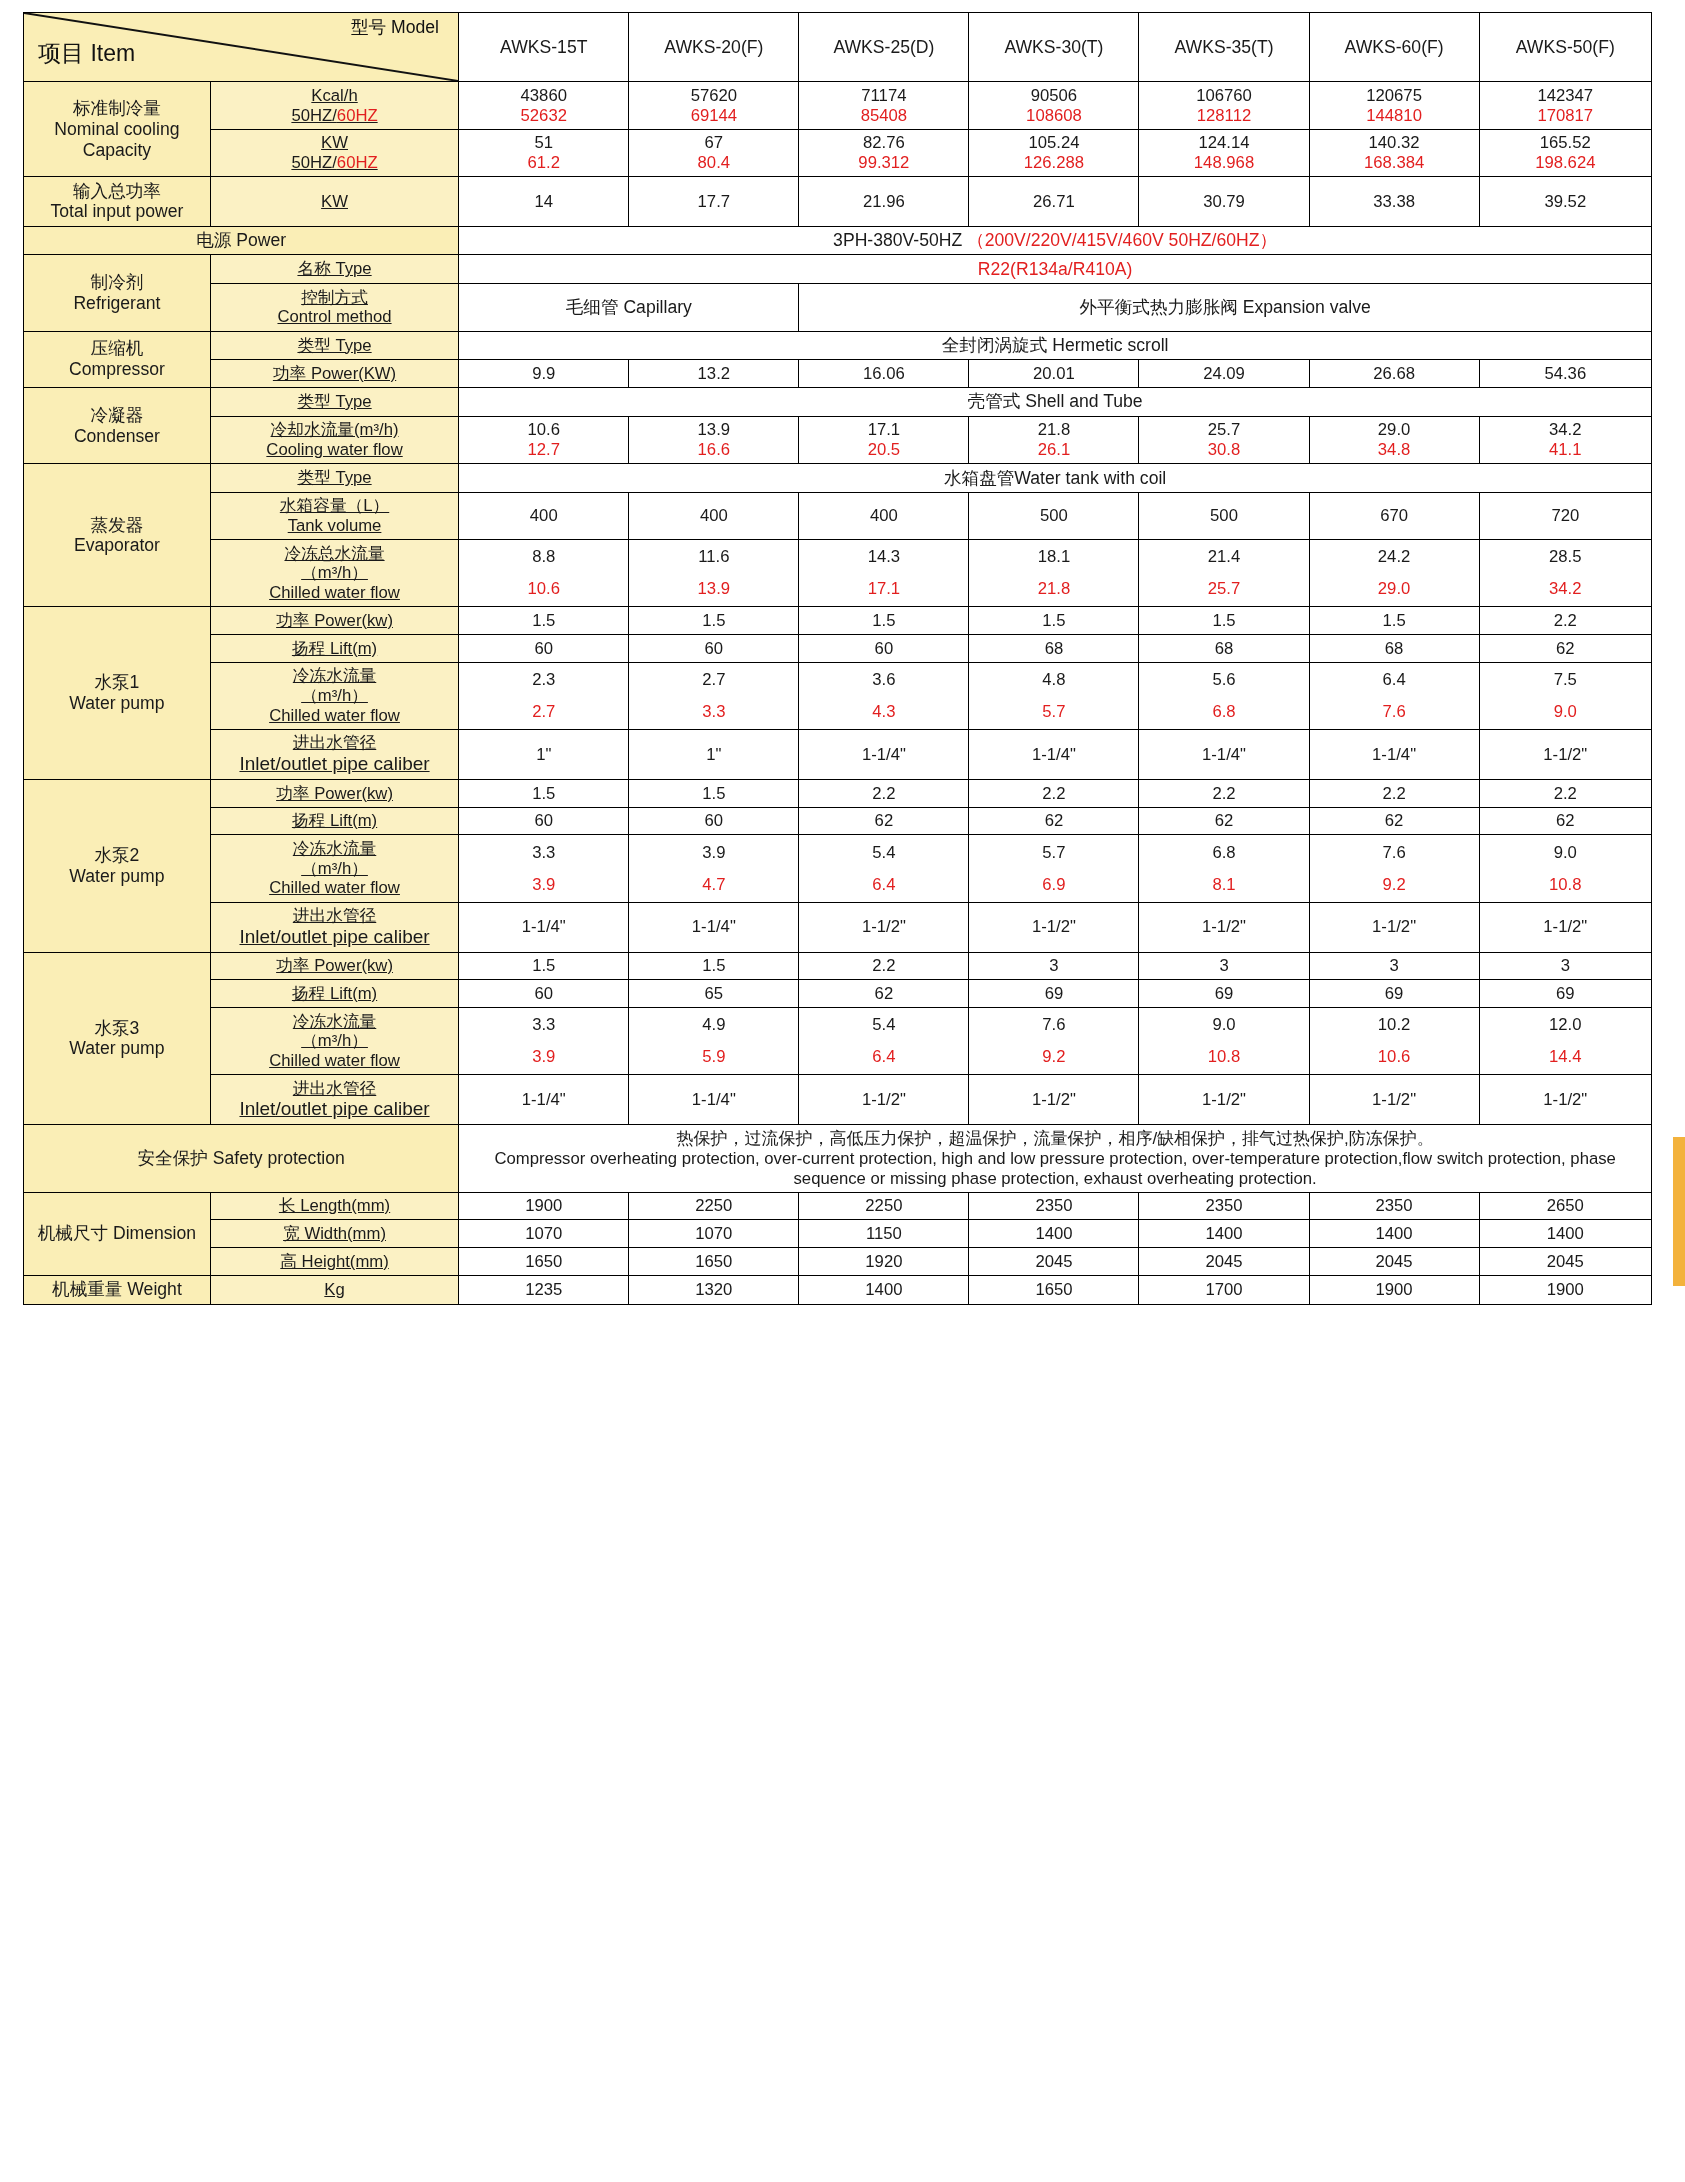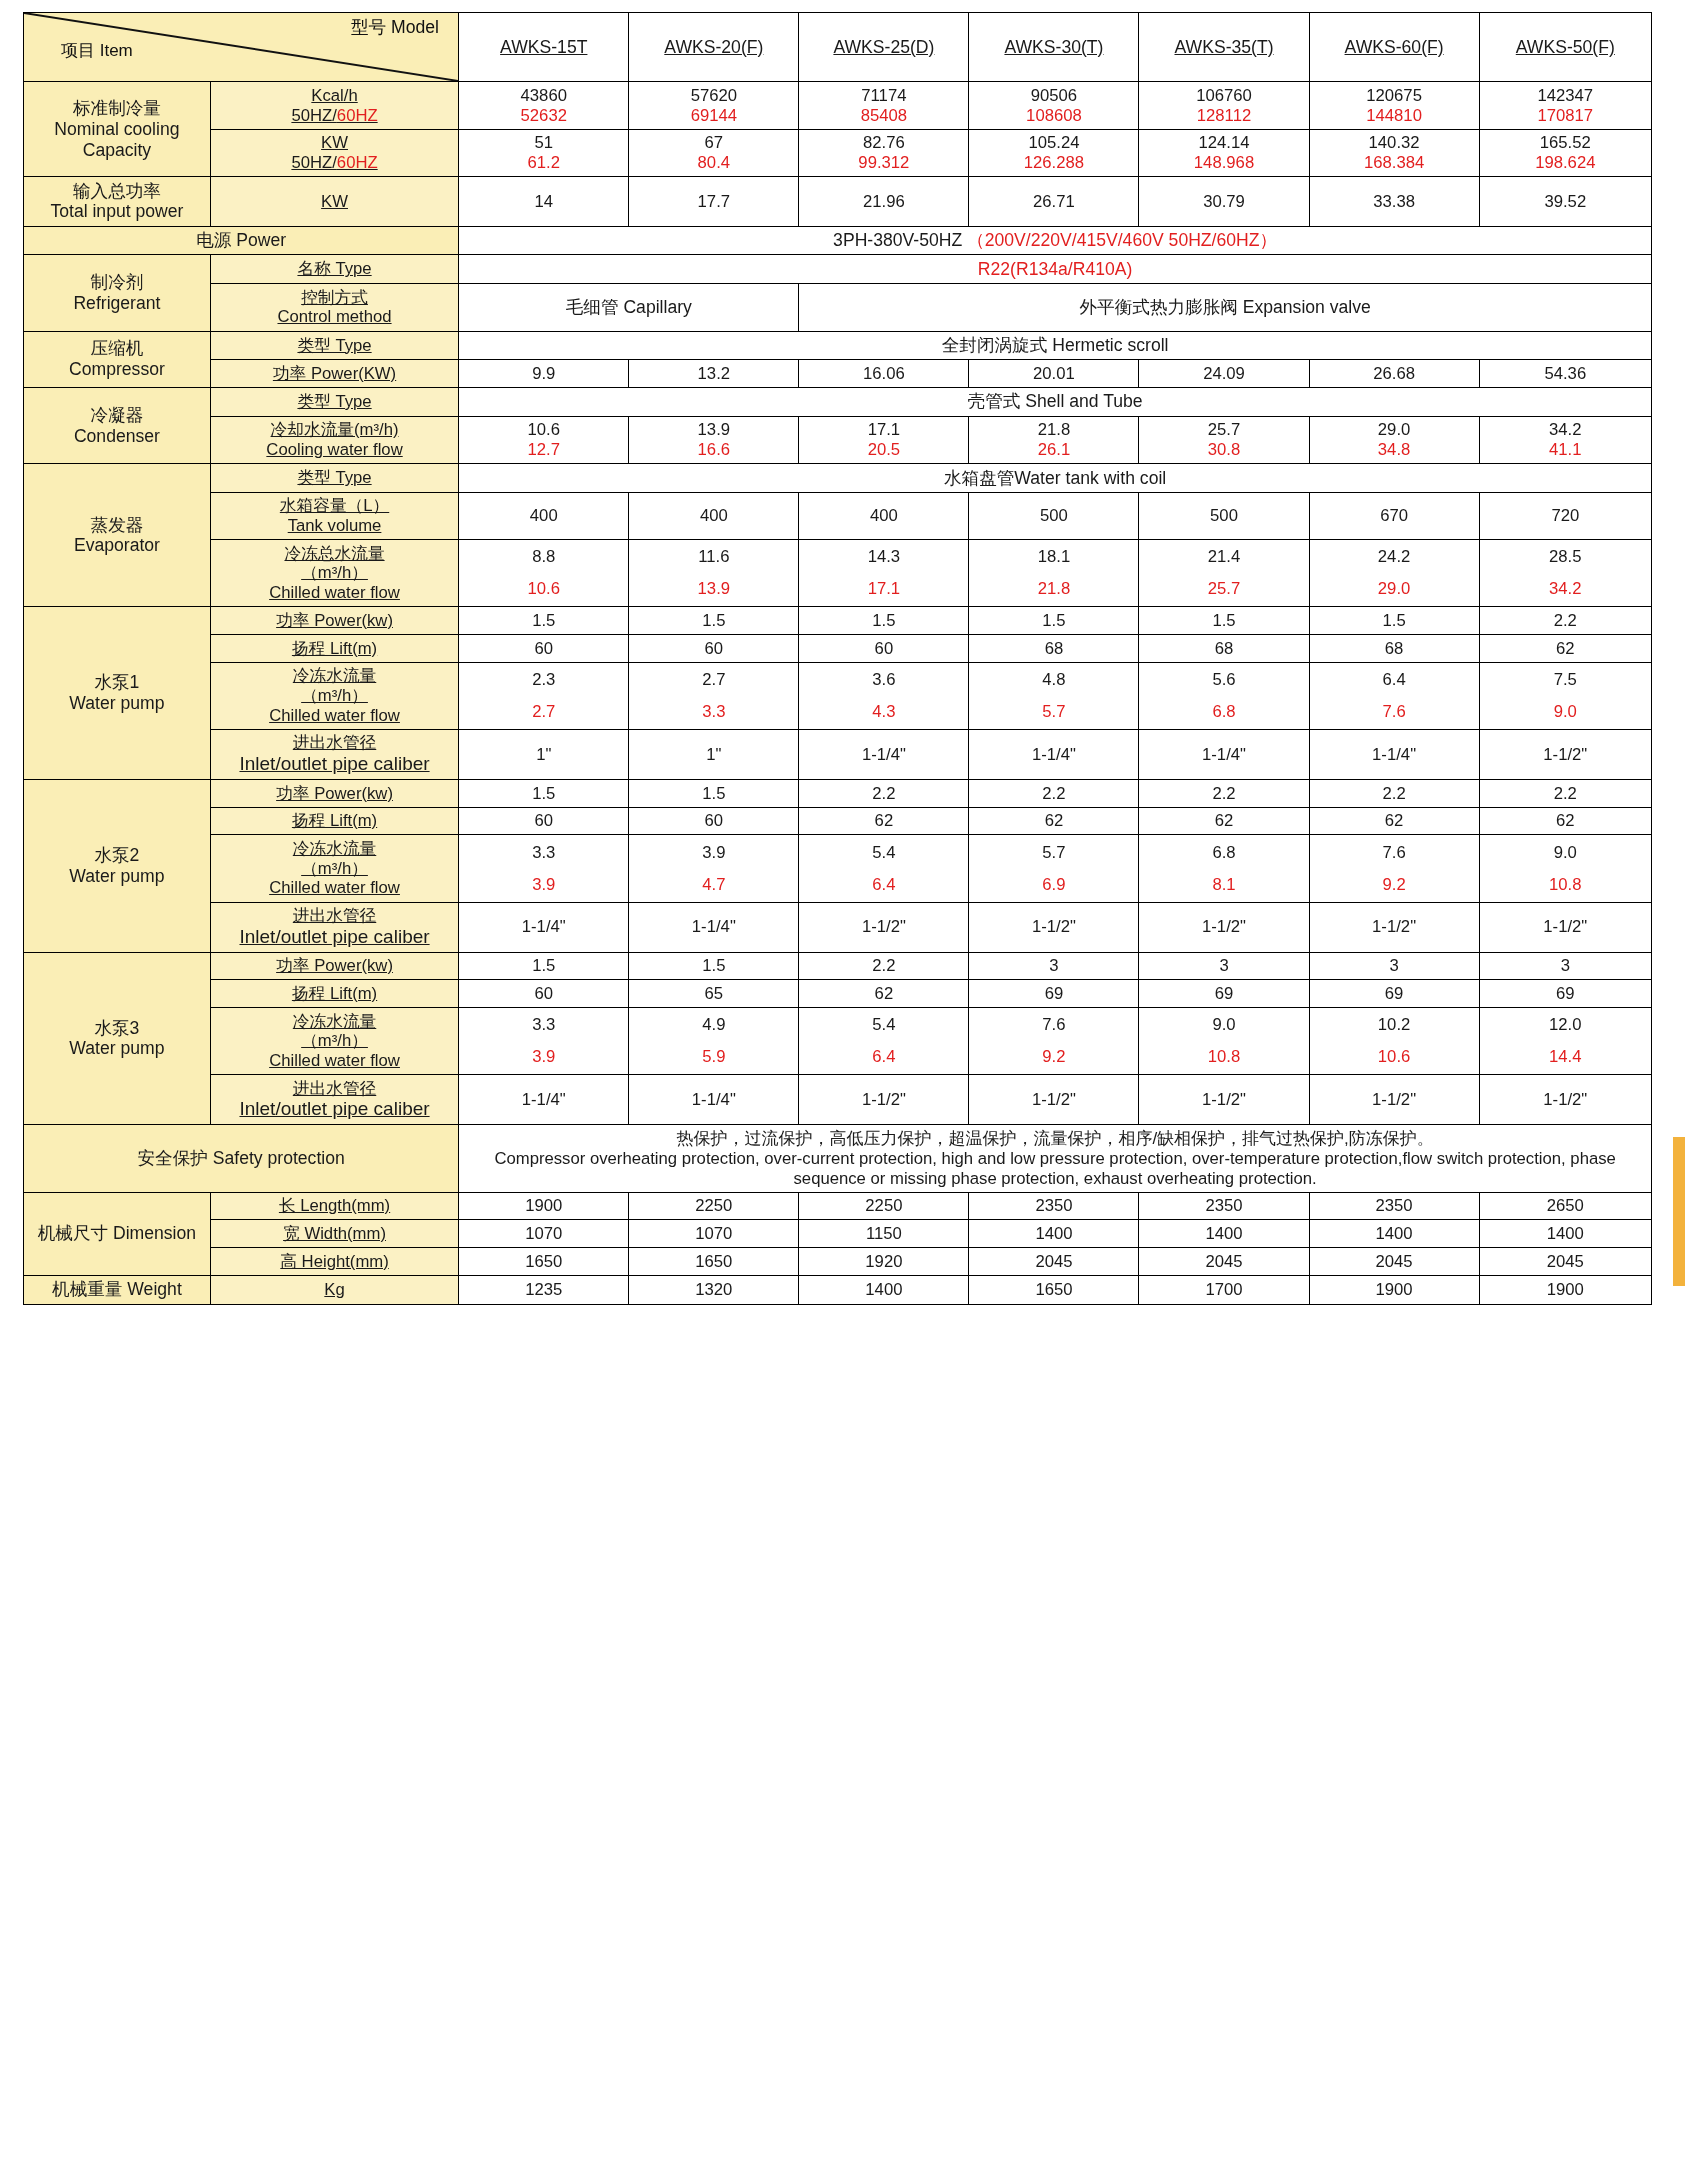--- a/index.html
+++ b/index.html
@@ -77,29 +77,27 @@
   .model-head .m-txt {
     position: absolute;
     top: 3.5px;
     right: 19.3px;
     font-size: 17.6px;
     color: #111;
     text-align: right;
   }
   .model-head .i-txt {
     position: absolute;
-    bottom: 20px;
+    bottom: 14px;
     left: 14px;
-    font-size: 17px;
+    font-size: 23px;
     color: #111;
-    margin-left: 23px;
   }
   .col-model {
     font-size: 17.6px;
-    text-decoration: underline;
   }
   .safety-cell {
     text-align: left;
     padding: 7px 8.8px 8.8px 10.5px;
     font-size: 16.7px;
     line-height: 1.42;
   }
   .safety-cell .cn {
     font-size: 17px;
   }

